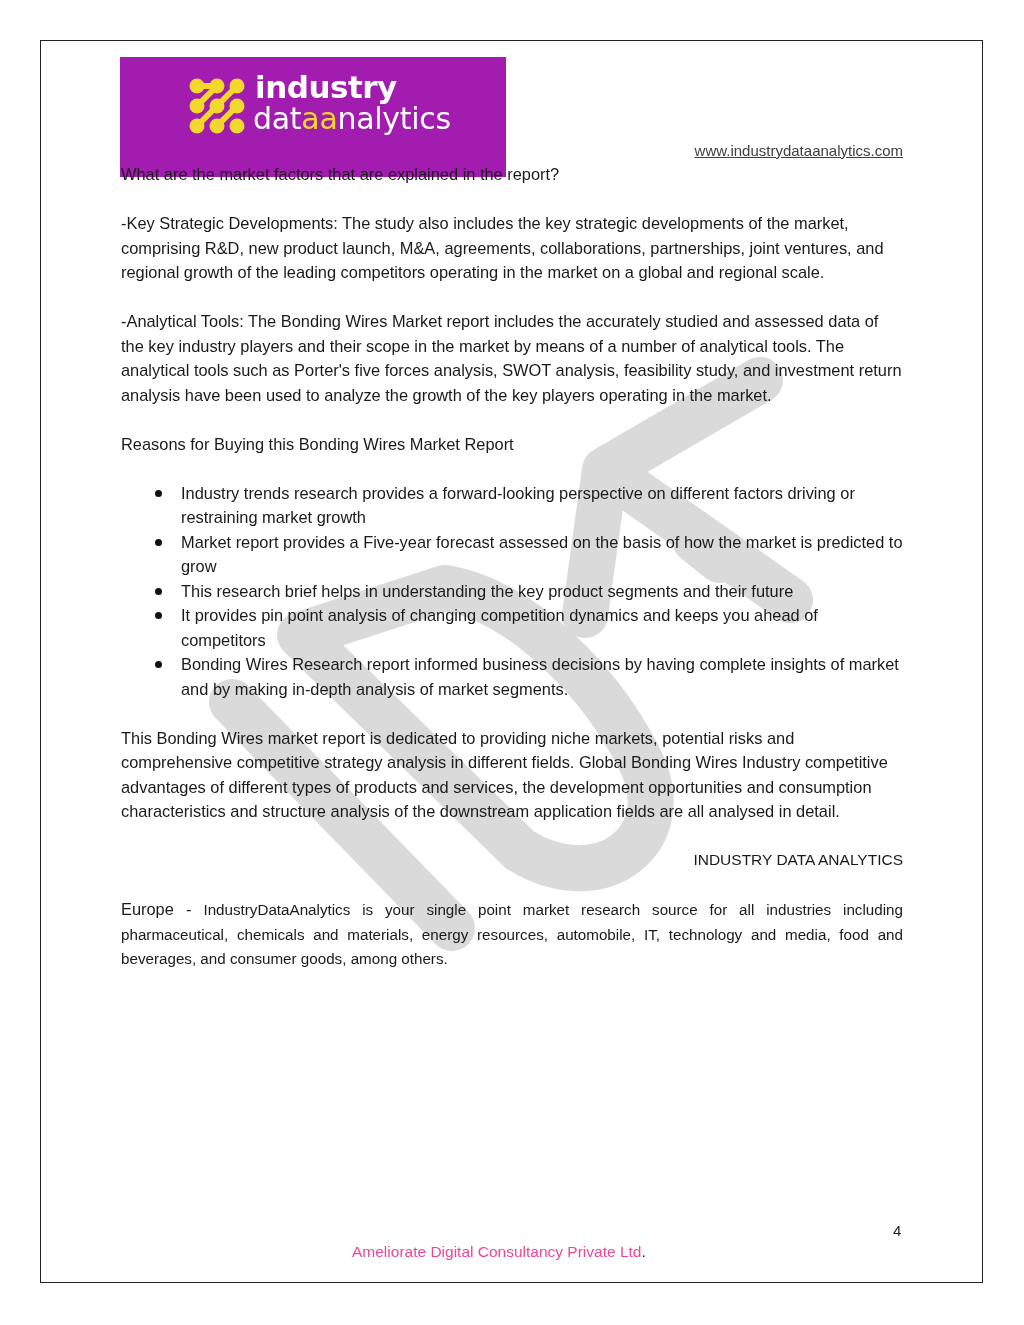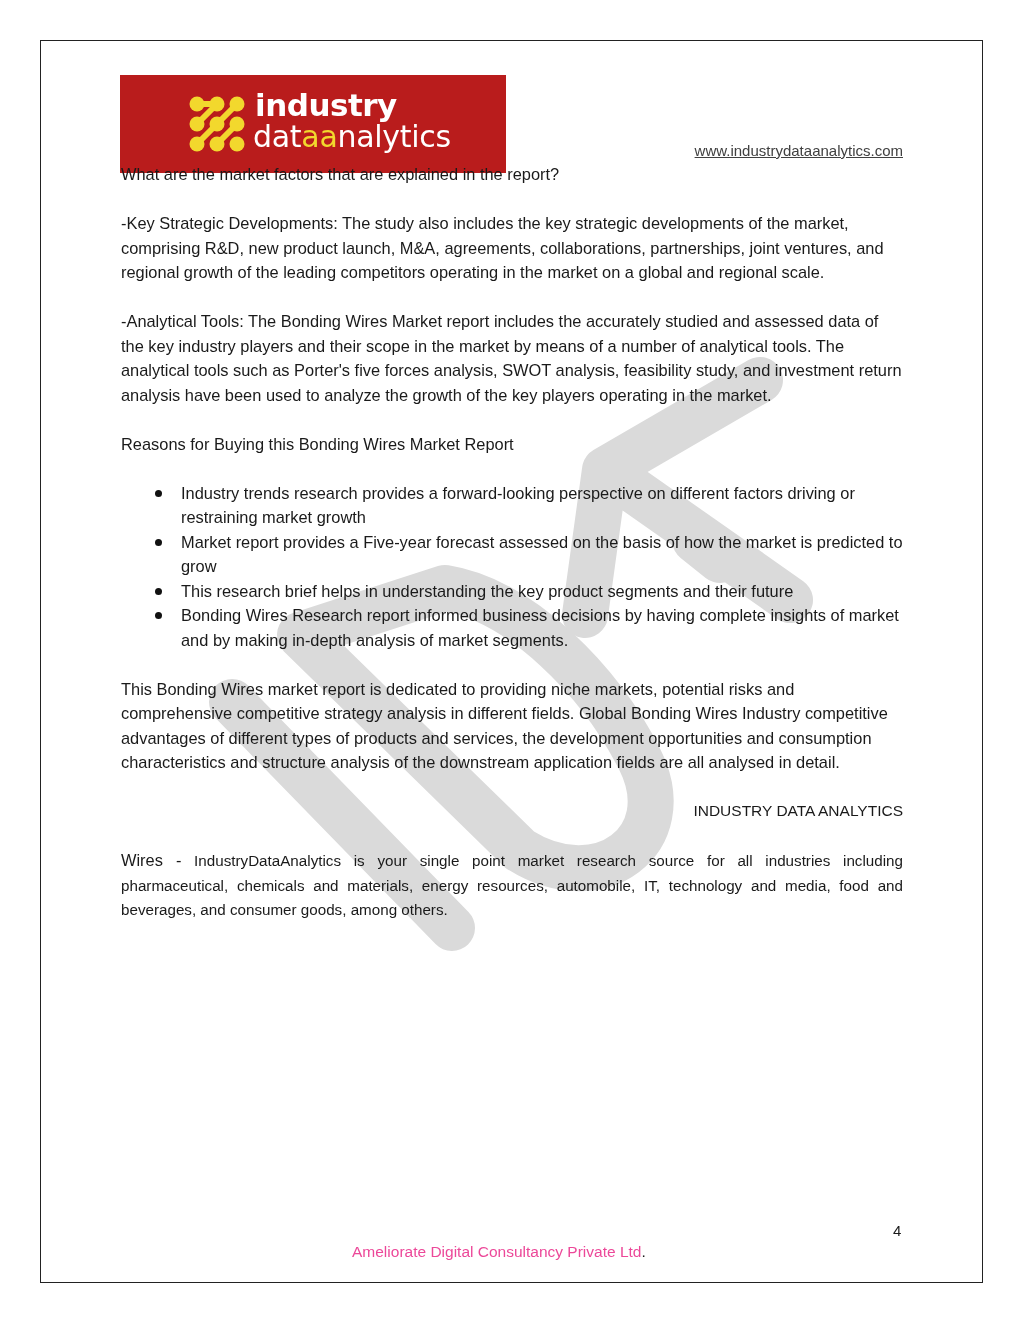--- a/index.html
+++ b/index.html
@@ -1,21 +1,21 @@
 <!DOCTYPE html>
 <html><head>
 <meta charset="utf-8">
 <style>
   html, body { margin: 0; padding: 0; background: #ffffff; }
   body { width: 1024px; height: 1325px; position: relative; overflow: hidden;
          font-family: "Liberation Sans", sans-serif; color: #1a1a1a; }
   .page-frame { position: absolute; left: 40px; top: 40px; width: 943px; height: 1243px;
                 border: 1px solid #222; box-sizing: border-box; }
   .watermark { position: absolute; left: 0; top: 0; width: 1024px; height: 1325px; pointer-events: none; z-index: 0; }
-  .logo { position: absolute; left: 120px; top: 75px; width: 386px; height: 98px; background: #b91c1c; z-index: 1; }
+  .logo { position: absolute; left: 120px; top: 57px; width: 386px; height: 120px; background: #a21caf; z-index: 1; }
   .logo svg { position: absolute; left: 68px; top: 20px; }
   .logo-word1 { position: absolute; left: 135px; top: 12px; font-family: "DejaVu Sans", sans-serif;
                 font-weight: bold; font-size: 31px; color: #ffffff; letter-spacing: -0.5px; }
   .logo-word2 { position: absolute; left: 133px; top: 44px; font-family: "DejaVu Sans", sans-serif;
                 font-weight: normal; font-size: 30px; color: #ffffff; letter-spacing: -0.3px; }
   .logo-word2 .hl { color: #f2d82d; }
   .site-link { position: absolute; right: 121px; top: 142px; font-size: 15px; color: #404040; text-decoration: underline; z-index: 1; }
   .content { position: absolute; left: 121px; top: 162px; width: 782px; z-index: 1;
              font-size: 16.4px; line-height: 24.5px; }
   .content p { margin: 0 0 24.5px 0; }
@@ -73,24 +73,25 @@
 
 <div class="content">
   <p class="heading">What are the market factors that are explained in the report?</p>
   <p>-Key Strategic Developments: The study also includes the key strategic developments of the market, comprising R&amp;D, new product launch, M&amp;A, agreements, collaborations, partnerships, joint ventures, and regional growth of the leading competitors operating in the market on a global and regional scale.</p>
   <p>-Analytical Tools: The Bonding Wires Market report includes the accurately studied and assessed data of the key industry players and their scope in the market by means of a number of analytical tools. The analytical tools such as Porter's five forces analysis, SWOT analysis, feasibility study, and investment return analysis have been used to analyze the growth of the key players operating in the market.</p>
   <p class="heading">Reasons for Buying this Bonding Wires Market Report</p>
   <ul class="reasons">
     <li><span class="bullet"></span><span>Industry trends research provides a forward-looking perspective on different factors driving or restraining market growth</span></li>
     <li><span class="bullet"></span><span>Market report provides a Five-year forecast assessed on the basis of how the market is predicted to grow</span></li>
     <li><span class="bullet"></span><span>This research brief helps in understanding the key product segments and their future</span></li>
+    <li><span class="bullet"></span><span>It provides pin point analysis of changing competition dynamics and keeps you ahead of competitors</span></li>
     <li><span class="bullet"></span><span>Bonding Wires Research report informed business decisions by having complete insights of market and by making in-depth analysis of market segments.</span></li>
   </ul>
   <p>This Bonding Wires market report is dedicated to providing niche markets, potential risks and comprehensive competitive strategy analysis in different fields. Global Bonding Wires Industry competitive advantages of different types of products and services, the development opportunities and consumption characteristics and structure analysis of the downstream application fields are all analysed in detail.</p>
   <p class="company-heading">INDUSTRY DATA ANALYTICS</p>
-  <p class="about"><b>Wires -</b><span> IndustryDataAnalytics is your single point market research source for all industries including pharmaceutical, chemicals and materials, energy resources, automobile, IT, technology and media, food and beverages, and consumer goods, among others.</span></p>
+  <p class="about"><b>Europe -</b><span> IndustryDataAnalytics is your single point market research source for all industries including pharmaceutical, chemicals and materials, energy resources, automobile, IT, technology and media, food and beverages, and consumer goods, among others.</span></p>
 </div>
 
 <div class="page-number">4</div>
 
 <div class="footer">
   <a>Ameliorate Digital Consultancy Private Ltd</a><span>.</span>
 </div>
 
 </body></html>

